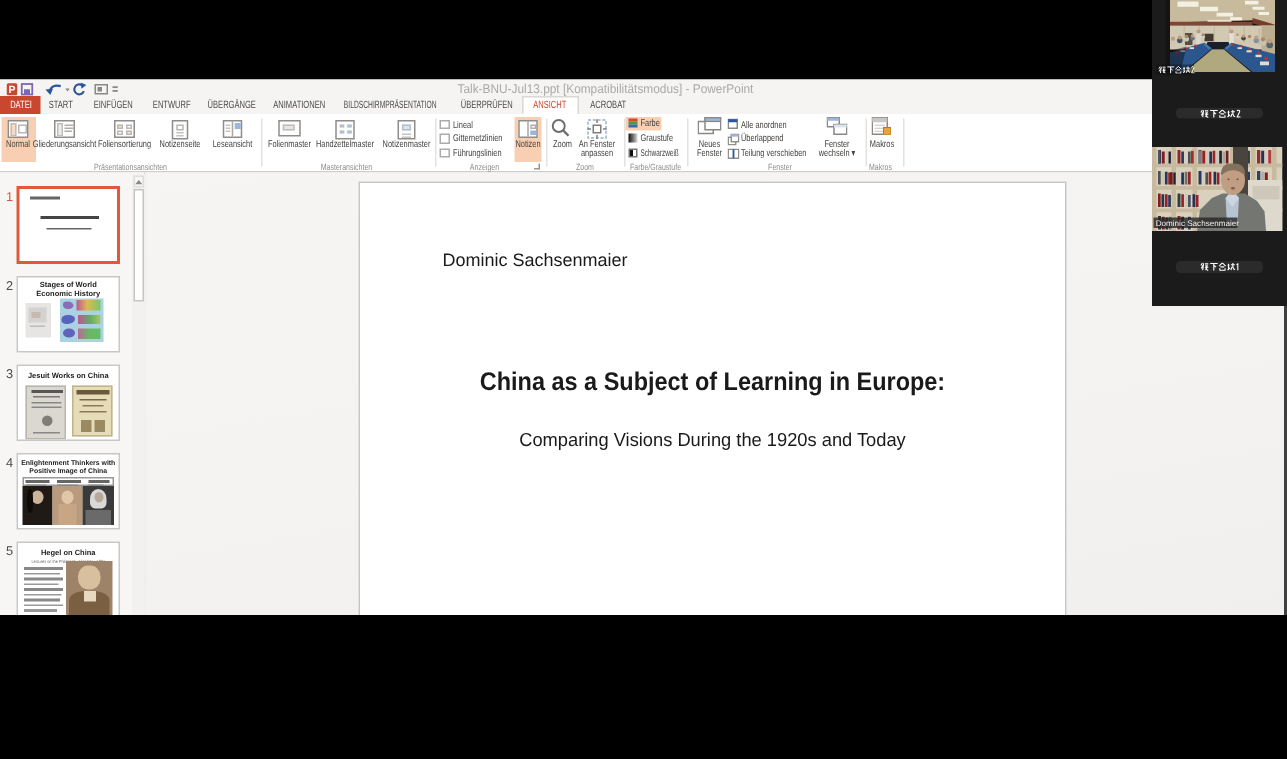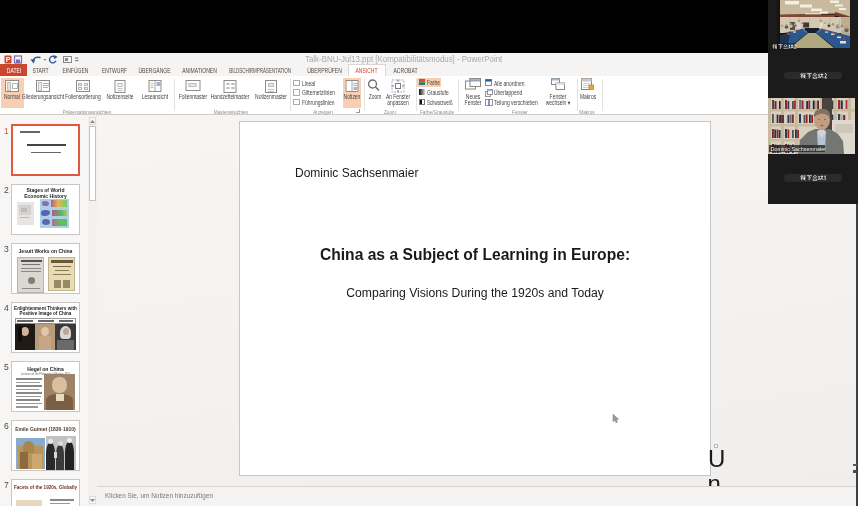--- a/index.html
+++ b/index.html
@@ -1,17 +1,17 @@
 <!DOCTYPE html>
 <html><head>
 <meta charset="utf-8">
 <style>
   * { margin:0; padding:0; box-sizing:border-box; }
   html,body { width:858px; height:506px; overflow:hidden; background:#000; font-family:"Liberation Sans", sans-serif; -webkit-font-smoothing:antialiased; }
-  #stage { position:absolute; top:0; left:0; width:858px; height:506px; overflow:hidden; }
+  #stage { position:absolute; top:0; left:0; width:858px; height:410px; overflow:hidden; }
   .abs { position:absolute; }
 
   
   #win { position:absolute; left:0; top:53px; width:858px; height:453px; background:#fff; }
 
   
   #titlebar { position:absolute; left:0; top:53px; width:858px; height:11px; background:#f6f4f3; }
   #titletext { position:absolute; left:298px; top:53.5px; width:200px; text-align:center; font-size:8.5px; color:#aaa8a6; white-space:nowrap; transform:scaleX(.93); }
 
   

